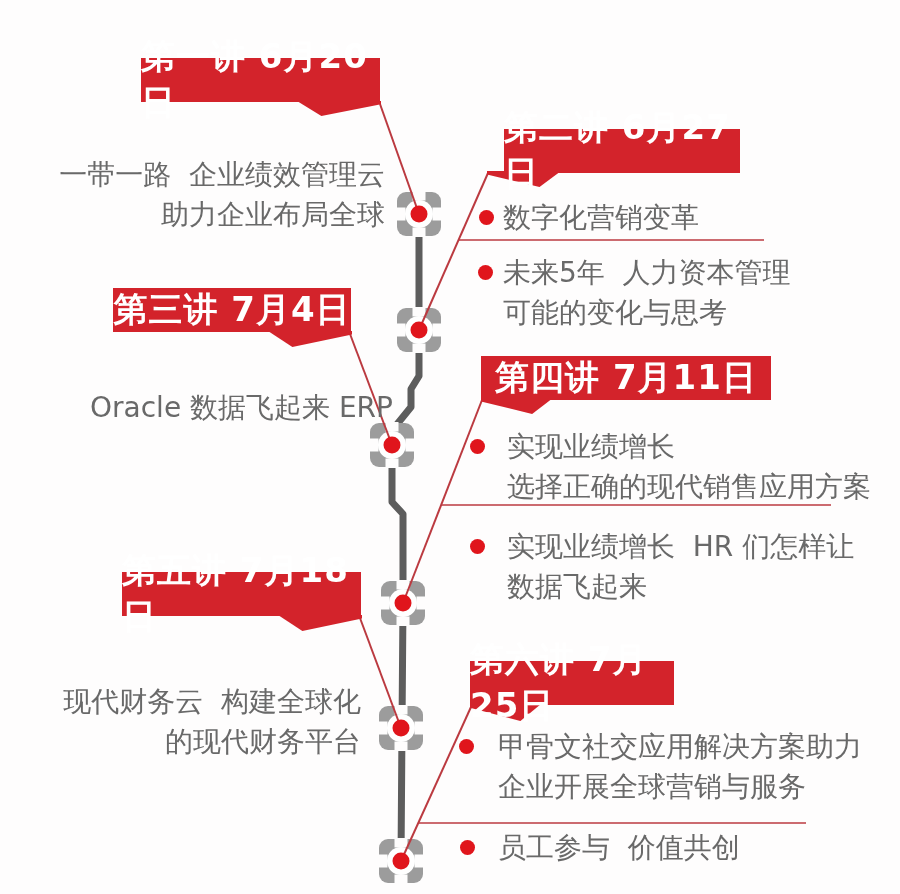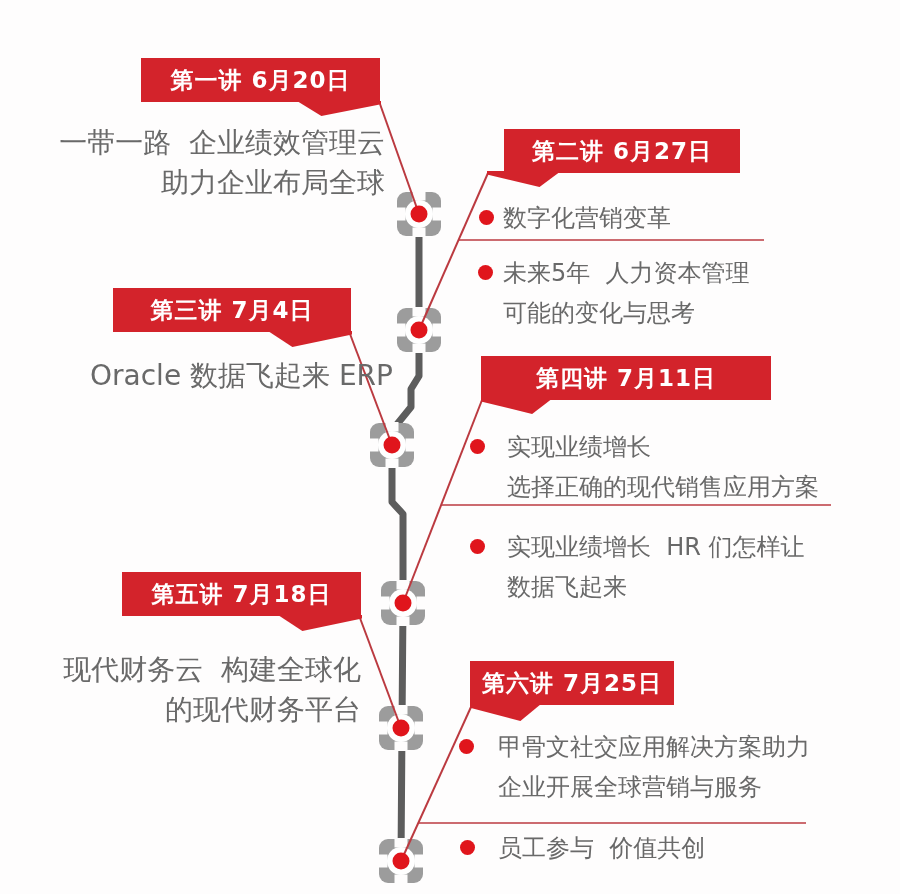--- a/index.html
+++ b/index.html
@@ -5,29 +5,29 @@
   html,body{margin:0;padding:0;background:#fff;}
   .canvas{
     position:relative;width:900px;height:894px;overflow:hidden;
     background:#fefdfd;
     font-family:"DejaVu Sans","Liberation Sans",sans-serif;
   }
   .tsvg{position:absolute;left:0;top:0;z-index:1;}
   .banner{
     position:absolute;z-index:3;height:44px;background:#d3232b;color:#fff;
     display:flex;align-items:center;justify-content:center;
-    font-size:23px;font-weight:bold;letter-spacing:1px;
+    font-size:34px;font-weight:bold;letter-spacing:1px;
   }
   .fold{position:absolute;z-index:2;background:#d3232b;}
   .fold-r{clip-path:polygon(0 0,100% 0,100% 22%,29% 100%);}
   .fold-l{clip-path:polygon(0 0,100% 0,71% 100%,0 22%);}
-  .desc{position:absolute;z-index:2;color:#696969;font-size:28px;line-height:40px;}
+  .desc{position:absolute;z-index:2;color:#696969;font-size:28px;line-height:40px;margin-top:32px;}
   .desc .line{white-space:pre;}
   .ta-r{text-align:right;}
-  .bullet-text{position:absolute;z-index:2;color:#696969;font-size:24px;line-height:40px;}
+  .bullet-text{position:absolute;z-index:2;color:#696969;font-size:28px;line-height:40px;}
   .bullet-text .line{white-space:pre;}
   .dot{
     position:absolute;z-index:2;width:15px;height:15px;border-radius:50%;
     background:#e0151c;
   }
   
   .b1{left:141px;top:58px;width:239px;}
   .b2{left:487px;top:129px;width:236px;margin-left:17px;}
   .b3{left:113px;top:288px;width:238px;}
   .b4{left:481px;top:356px;width:290px;}

